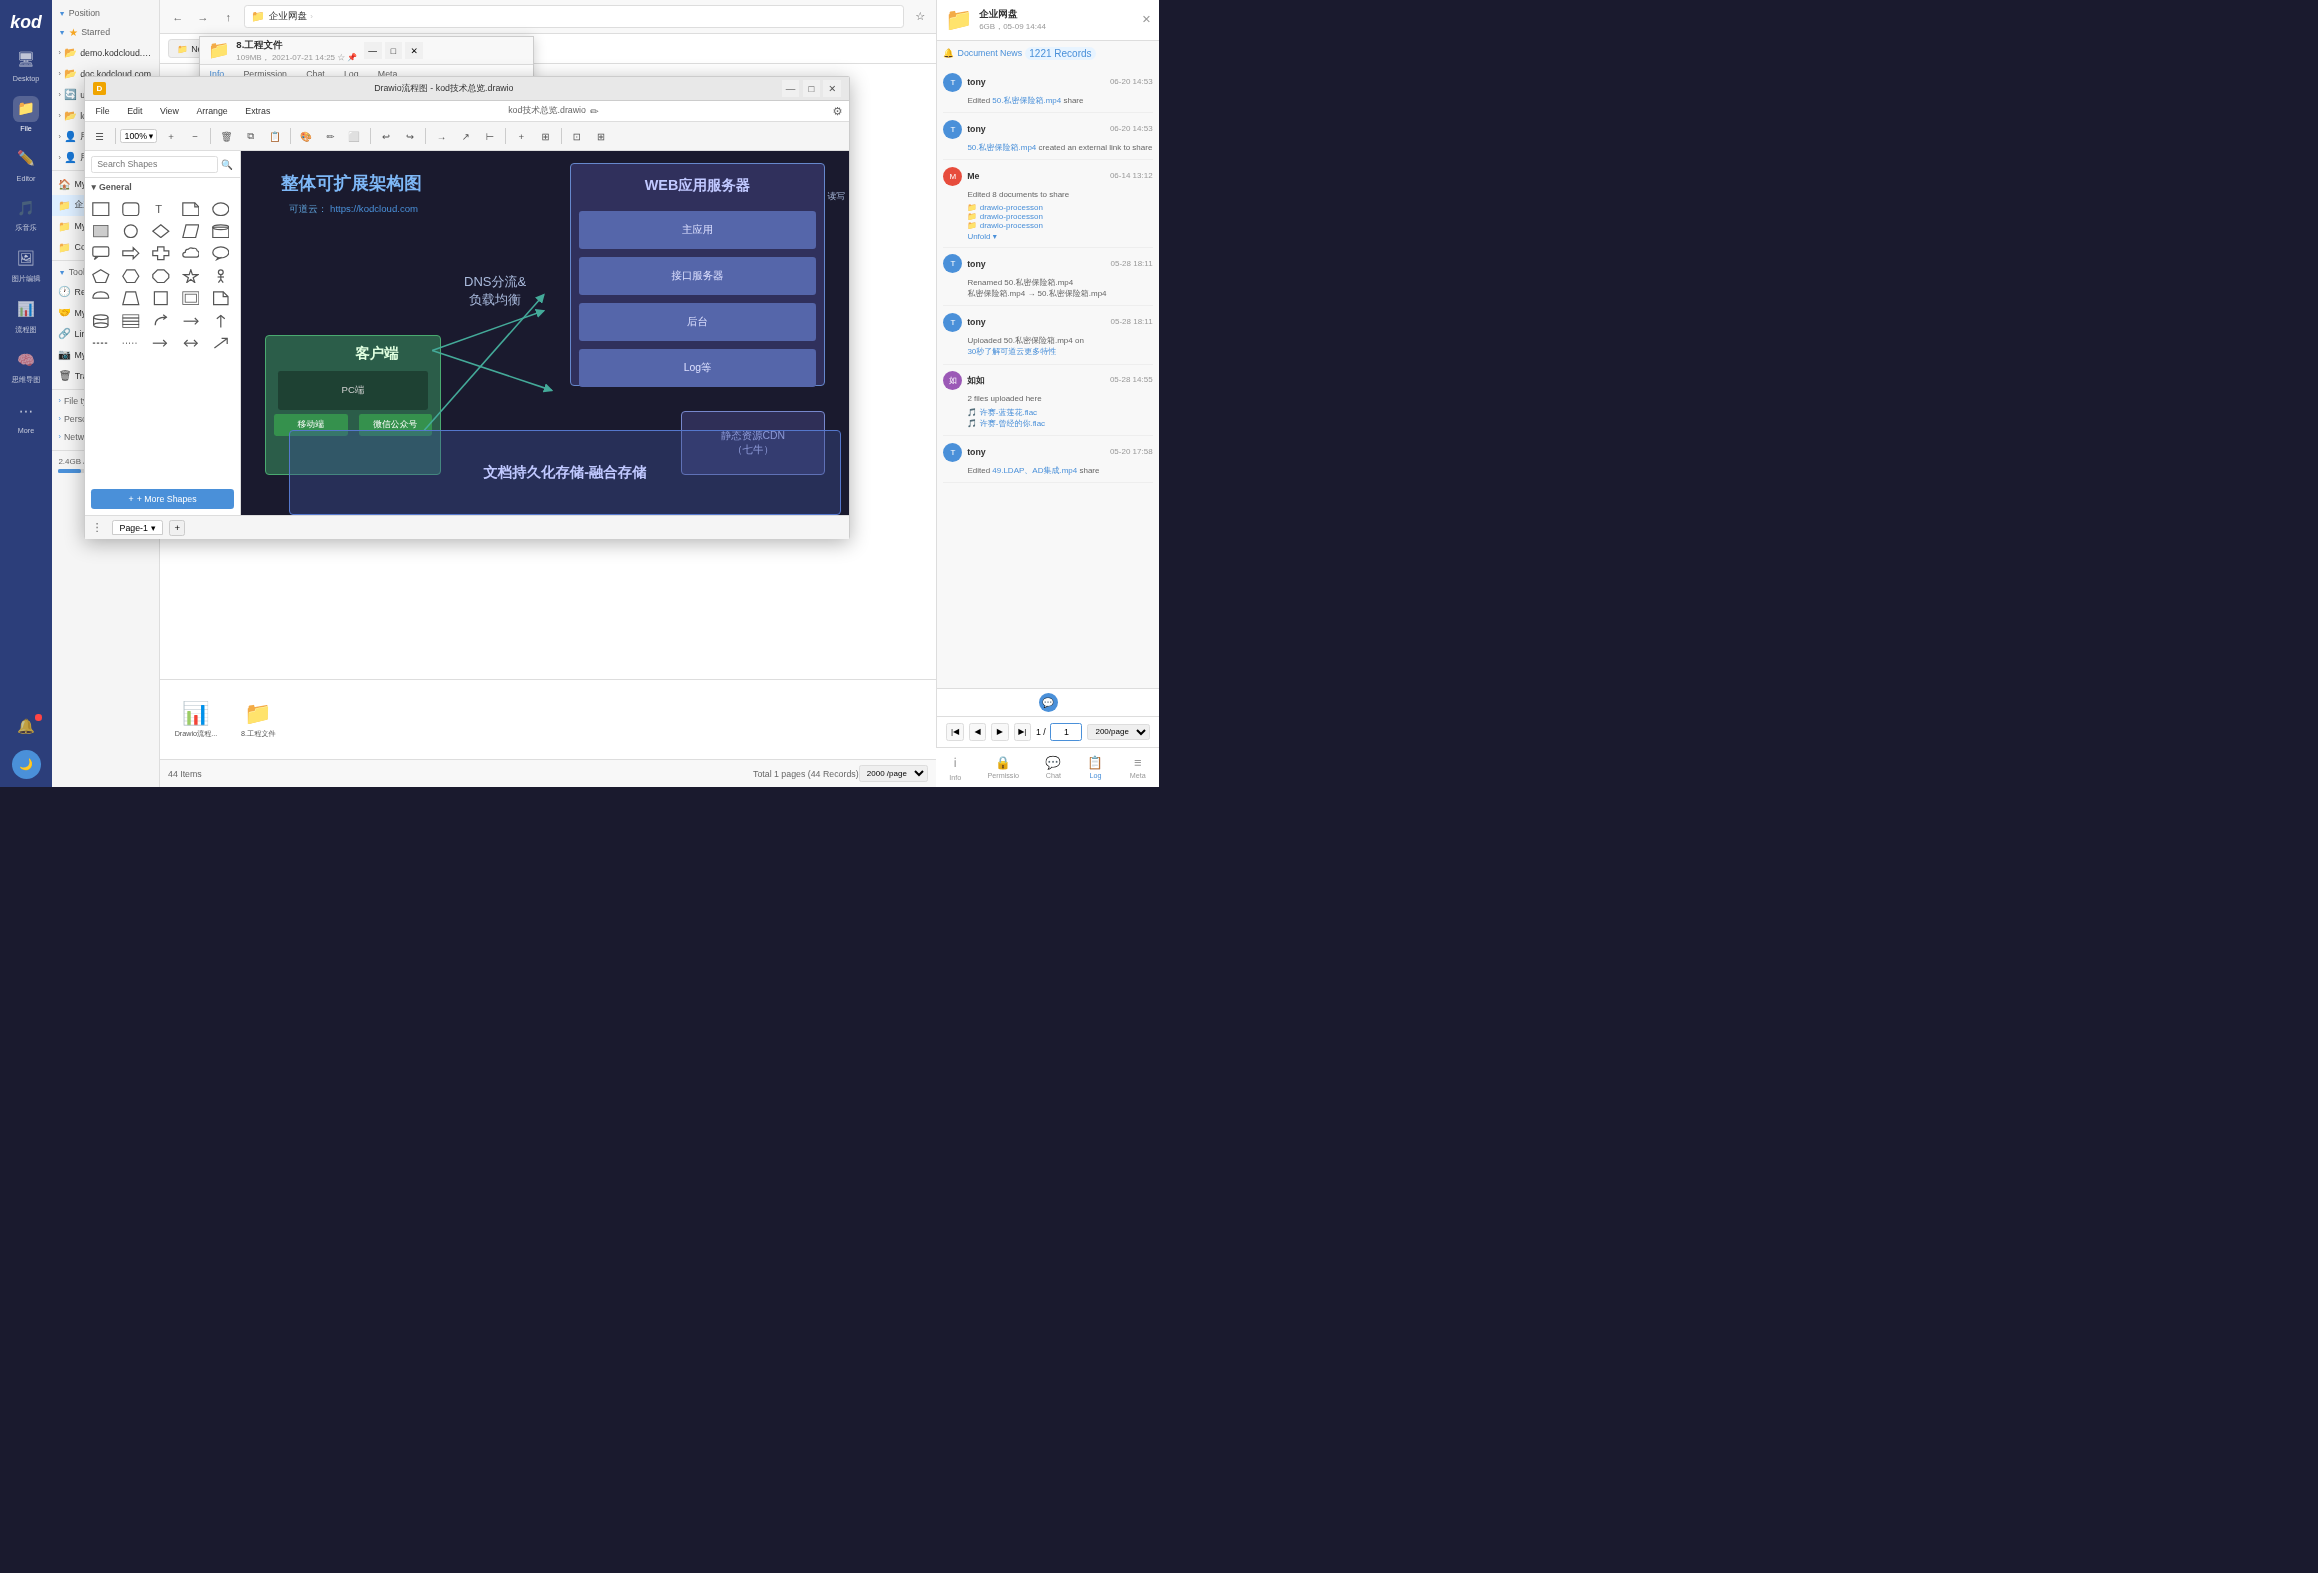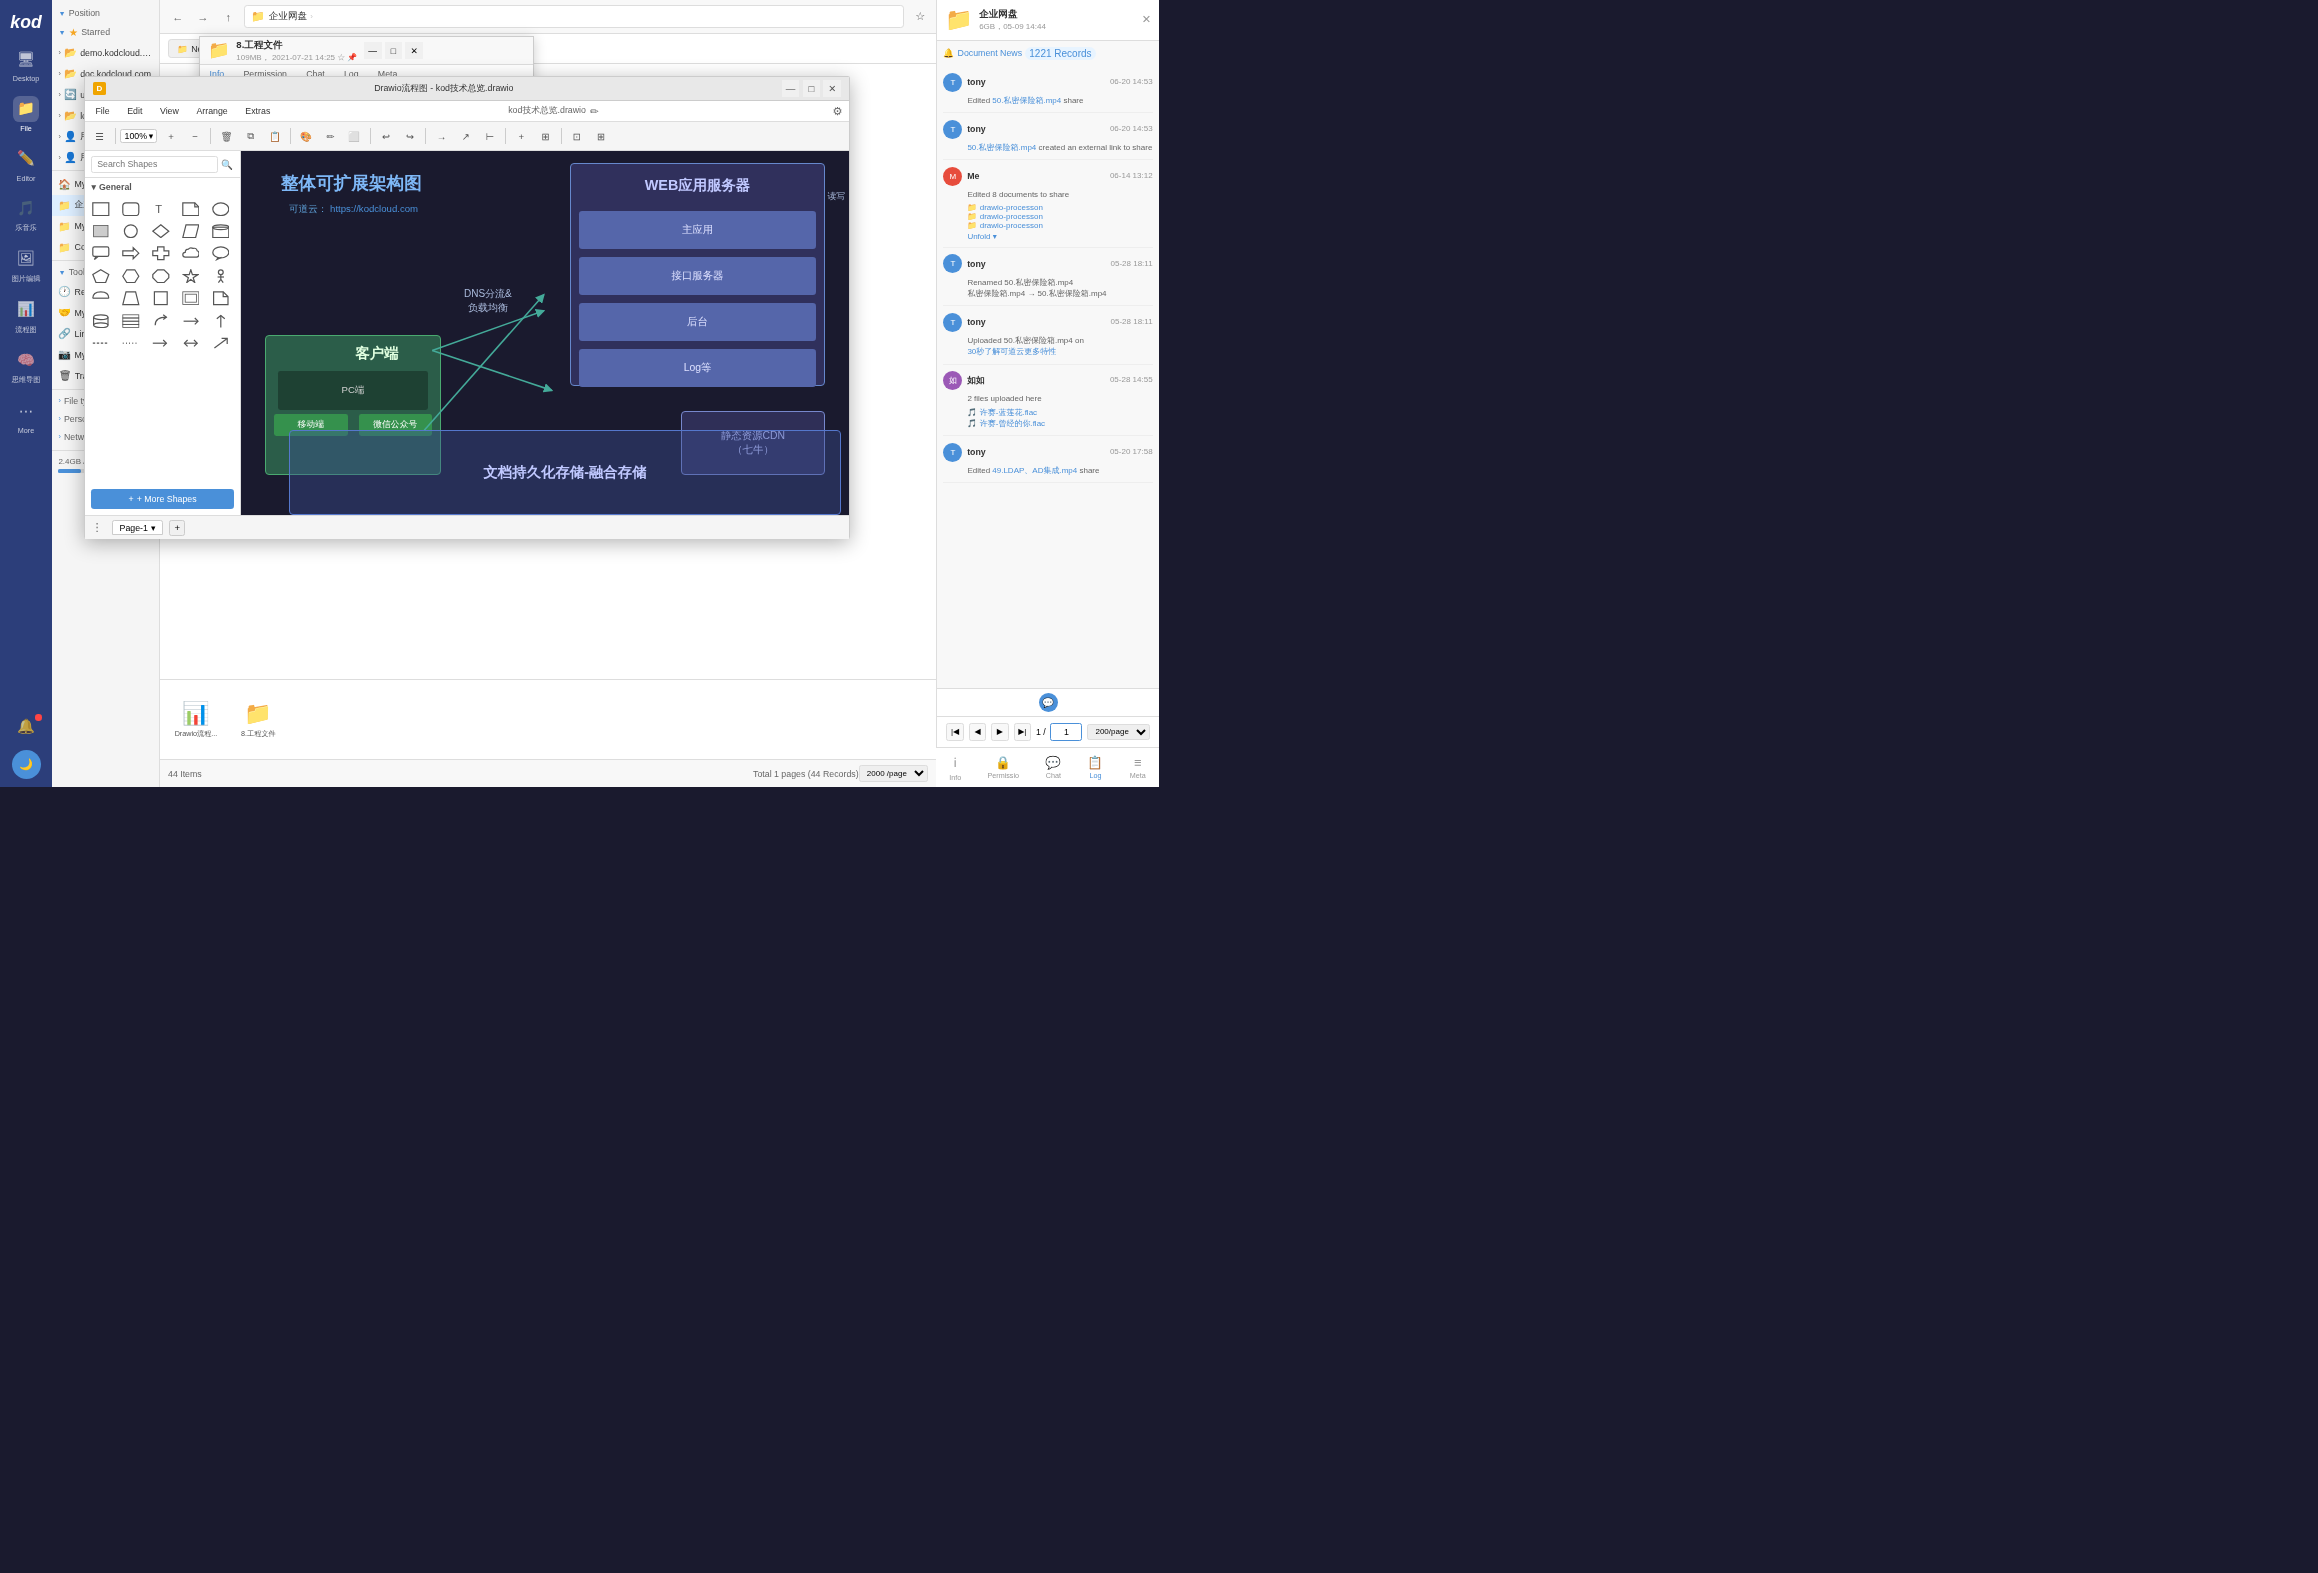--- a/index.html
+++ b/index.html
@@ -182,21 +182,21 @@
     .client-pc { background: rgba(0,0,0,0.3); color: #d0d0d0; padding: 13px; text-align: center; margin: 4px 12px; border-radius: 2.4px; font-size: 9.6px; font-family: 'Microsoft YaHei', sans-serif; }
     .client-row { display: flex; gap: 11px; margin: 4px 8px; }
     .client-mobile, .client-wechat { flex: 1; background: rgba(60,180,80,0.6); color: white; padding: 4.8px 1.6px; text-align: center; border-radius: 2.4px; font-size: 8.8px; font-family: 'Microsoft YaHei', sans-serif; }
 
     .cdn-box { position: absolute; bottom: 40px; right: 24px; width: 144px; height: 64px; background: rgba(80,80,150,0.4); border: 0.8px solid #7788cc; border-radius: 4px; display: flex; align-items: center; justify-content: center; }
     .cdn-text { color: #c0c8ff; font-size: 10.4px; text-align: center; font-family: 'Microsoft YaHei', sans-serif; }
 
     .storage-box { position: absolute; bottom: 0; left: 48px; right: 8px; height: 85px; background: rgba(60,80,150,0.4); border: 1.6px solid #5577cc; border-radius: 4px; display: flex; align-items: center; justify-content: center; }
     .storage-text { color: #c0c8ff; font-size: 14.4px; font-weight: bold; font-family: 'Microsoft YaHei', sans-serif; }
 
-    .dns-label { position: absolute; top: 136px; left: 223px; color: #aabbdd; font-size: 10px; text-align: center; font-family: 'Microsoft YaHei', sans-serif; }
+    .dns-label { position: absolute; top: 122px; left: 223px; color: #aabbdd; font-size: 13px; text-align: center; font-family: 'Microsoft YaHei', sans-serif; }
     .readonly-label { position: absolute; top: 40px; right: 4px; color: #aabbdd; font-size: 8.8px; font-family: 'Microsoft YaHei', sans-serif; }
 
     
     .drawio-bottom { height: 24px; border-top: 0.8px solid #ddd; display: flex; align-items: center; padding: 0 6.4px; gap: 6.4px; background: #f5f5f5; }
     .page-tab { display: flex; align-items: center; gap: 3.2px; padding: 1.6px 6.4px; background: #fff; border: 0.8px solid #ccc; border-radius: 2.4px 2.4px 0 0; font-size: 8.8px; cursor: pointer; }
     .add-page-btn { width: 16px; height: 16px; border: 0.8px solid #ccc; background: #f0f0f0; cursor: pointer; display: flex; align-items: center; justify-content: center; font-size: 9.6px; border-radius: 2.4px; }
     .page-menu-btn { font-size: 11.2px; cursor: pointer; color: #666; margin-right: 3.2px; }
 
     
     .file-detail-window {

